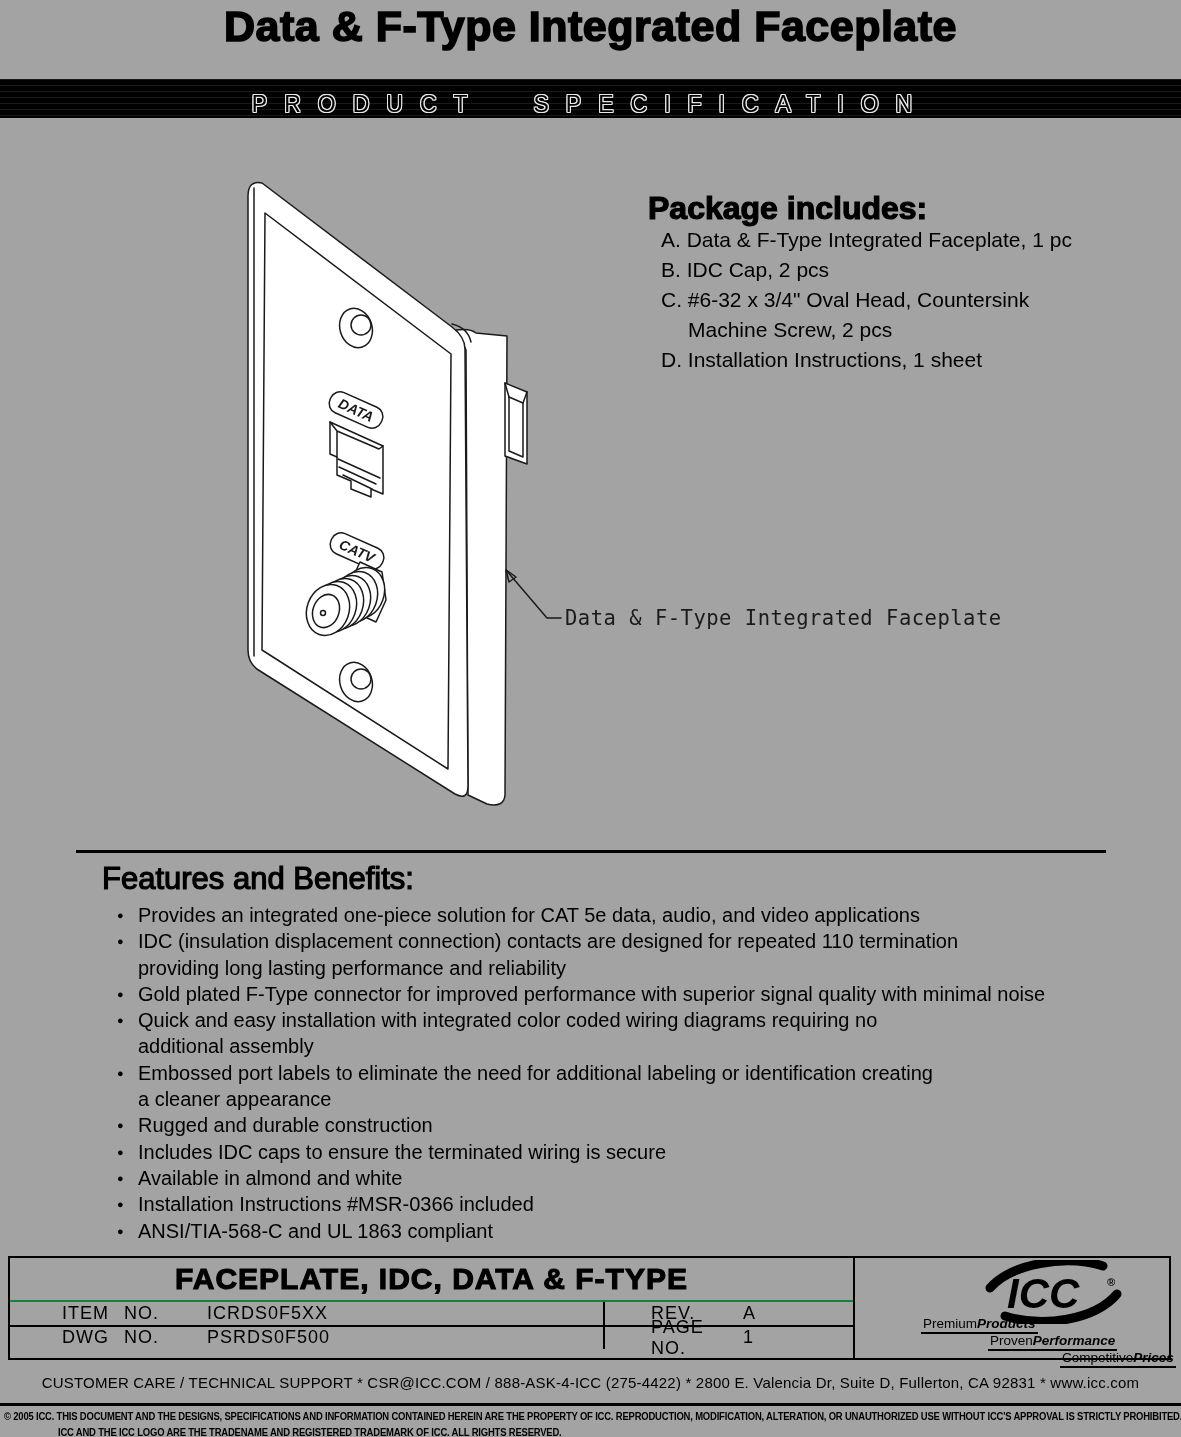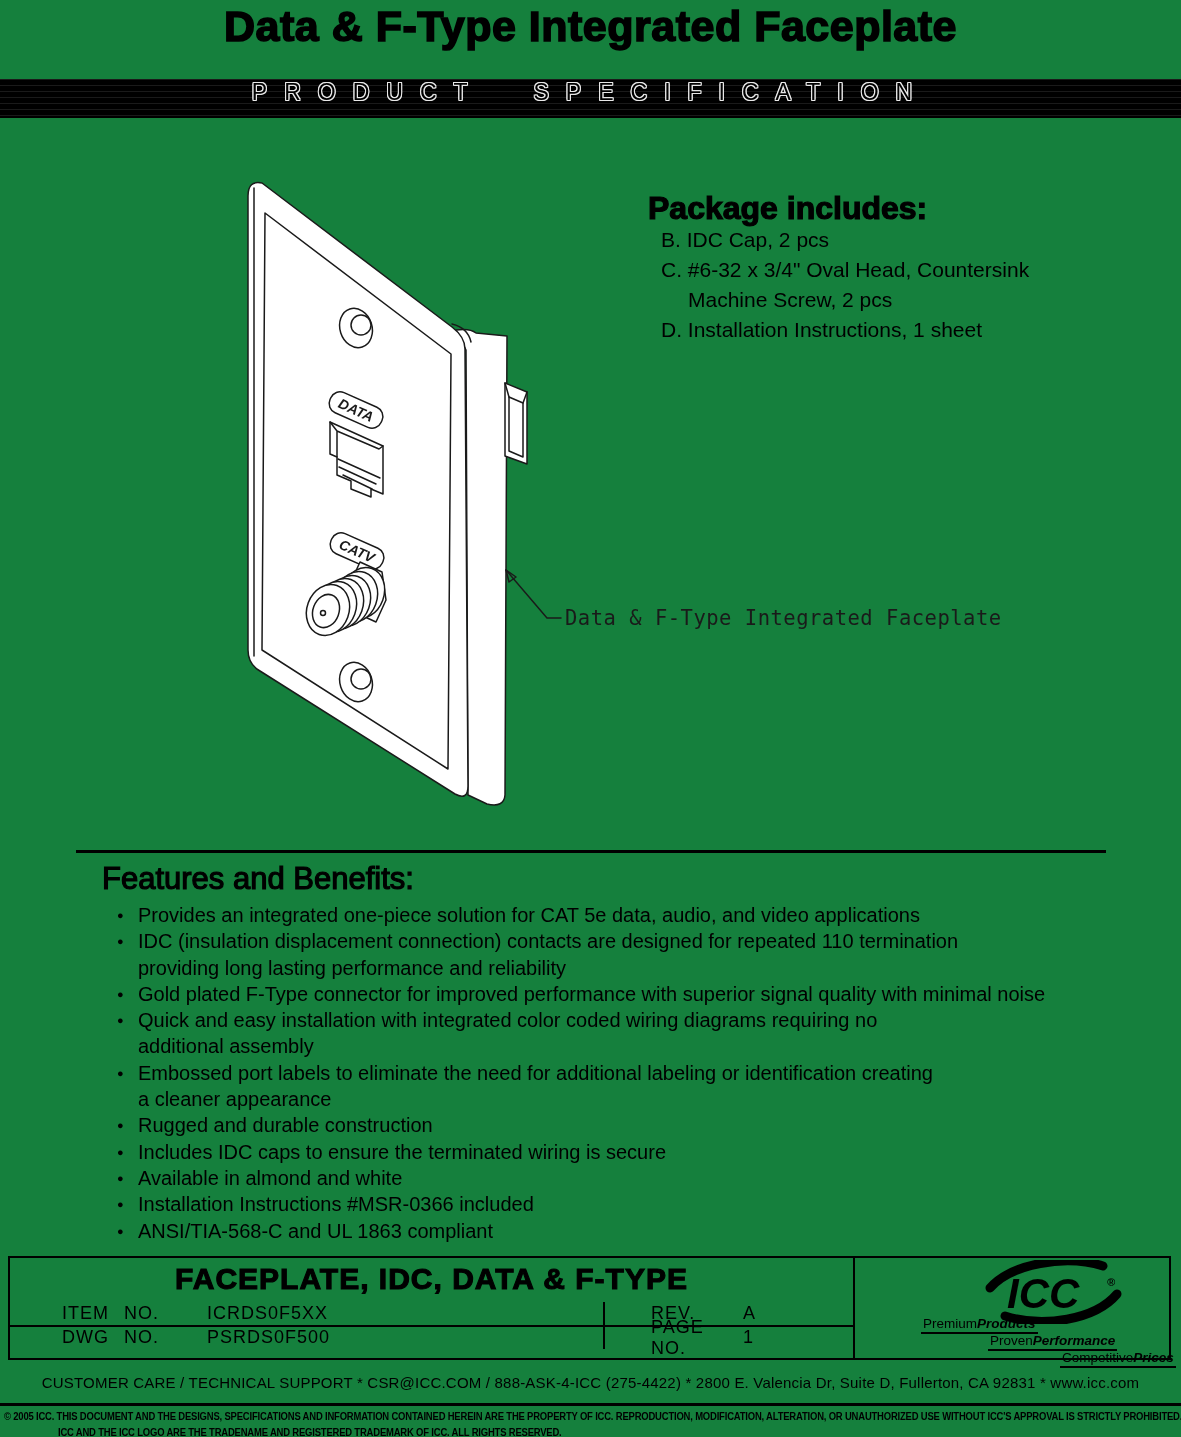--- a/index.html
+++ b/index.html
@@ -1,30 +1,30 @@
 <!DOCTYPE html>
 <html><head>
 <meta charset="utf-8">
 <style>
   html,body{margin:0;padding:0;background:#fff;}
   #page{
-    position:relative;width:1181px;height:1437px;background:#15803d;
+    position:relative;width:1181px;height:1437px;background:#a3a3a3;
     font-family:"Liberation Sans",sans-serif;color:#000;overflow:hidden;
   }
   
   .doc-title{
     position:absolute;top:2px;left:0;width:100%;text-align:center;
     font-size:43px;font-weight:bold;letter-spacing:.5px;
     -webkit-text-stroke:1.6px #000;
   }
   
   .banner{
     position:absolute;top:79px;left:0;width:100%;height:39px;background:#000;
     background-image:repeating-linear-gradient(180deg,rgba(255,255,255,.10) 0 1px,transparent 1px 6px);
-    display:flex;align-items:flex-start;justify-content:center;
+    display:flex;align-items:flex-end;justify-content:center;
   }
   .banner span{
     font-size:23px;letter-spacing:17px;word-spacing:26px;color:#000;font-weight:normal;
     text-shadow:-1px -1px 0 #e9e9e9,1px -1px 0 #e9e9e9,-1px 1px 0 #e9e9e9,1px 1px 0 #e9e9e9,
                 -1px 0 0 #e9e9e9,1px 0 0 #e9e9e9,0 -1px 0 #e9e9e9,0 1px 0 #e9e9e9;
   }
   
   .drawing{position:absolute;left:190px;top:150px;width:830px;height:700px;}
   .drawing path,.drawing ellipse,.drawing rect,.drawing circle,.drawing line,.drawing polygon{
     fill:none;stroke:#1a1a1a;stroke-width:1.5;stroke-linejoin:round;stroke-linecap:round;
@@ -141,20 +141,23 @@
 
     <g>
       <path d="M 316,420 L 357,468 L 371,468"></path>
       <polygon points="316,420 326,427 319,432" fill="#1a1a1a" stroke="#1a1a1a"></polygon>
     </g>
     <text class="cad-text" x="375" y="475">Data &amp; F-Type Integrated Faceplate</text>
   </svg>
 
   <div class="pkg-head">Package includes:</div>
   <div class="pkg-list">
+    <div class="pkg-item">
+      <div>A. Data &amp; F-Type Integrated Faceplate, 1 pc</div>
+    </div>
     <div class="pkg-item">
       <div>B. IDC Cap, 2 pcs</div>
     </div>
     <div class="pkg-item">
       <div>C. #6-32 x 3/4" Oval Head, Countersink</div>
       <div class="l2">Machine Screw, 2 pcs</div>
     </div>
     <div class="pkg-item">
       <div>D. Installation Instructions, 1 sheet</div>
     </div>

